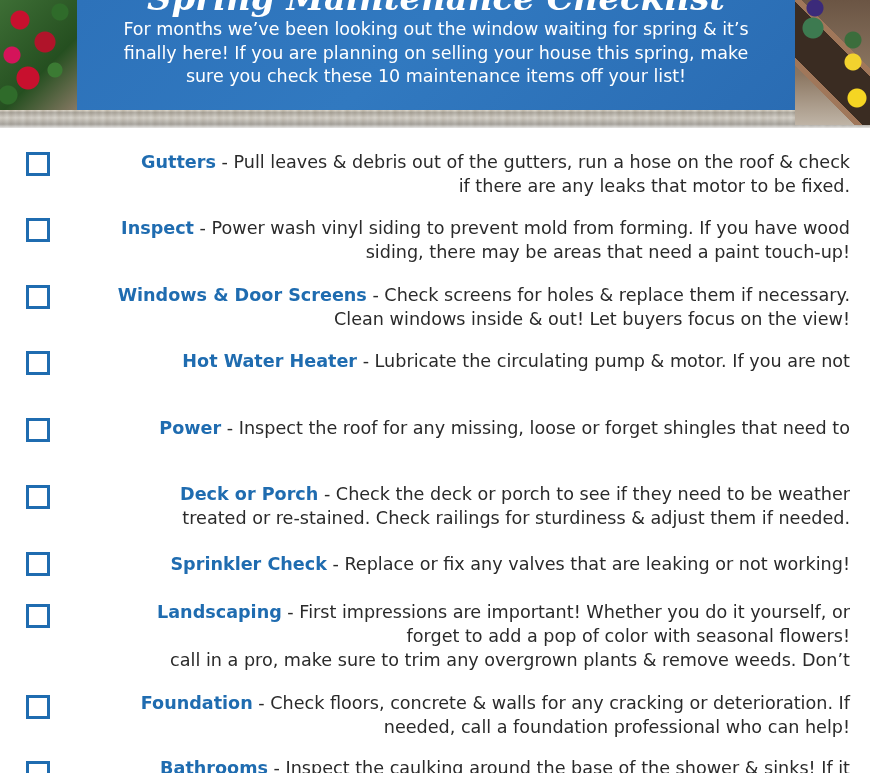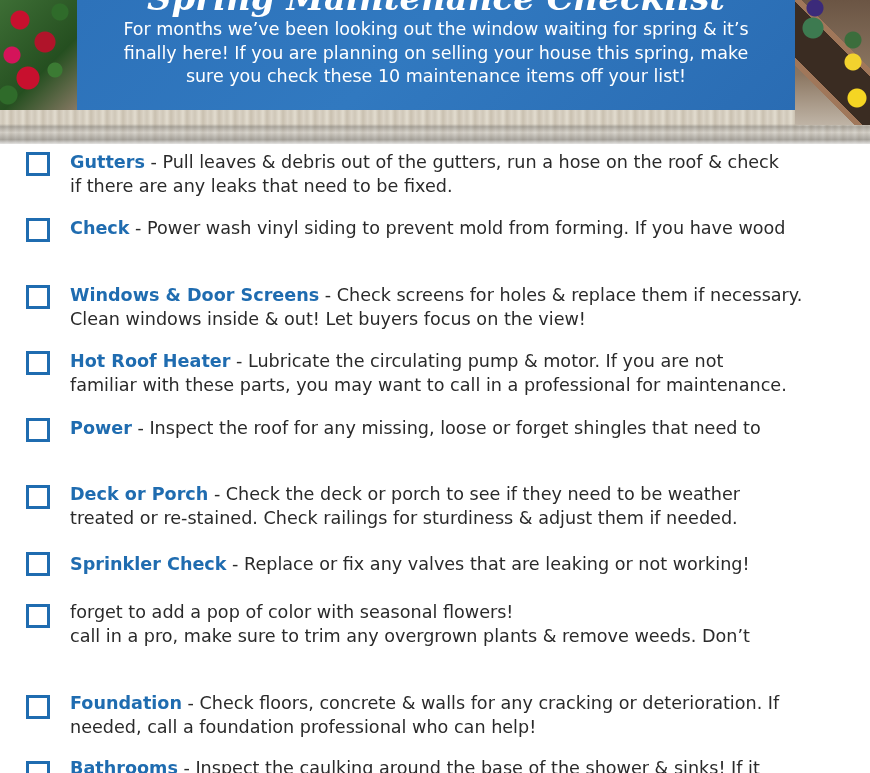--- a/index.html
+++ b/index.html
@@ -1,20 +1,20 @@
 <!DOCTYPE html>
 <html><head>
   <meta charset="utf-8">
   <style>
     * { box-sizing: border-box; margin: 0; padding: 0; }
     html, body { width: 870px; height: 773px; overflow: hidden; background: #ffffff; }
     body { font-family: "DejaVu Sans", sans-serif; position: relative; }
 
     .header {
-      position: absolute; left: 0; top: 0; width: 870px; height: 144px;
+      position: absolute; left: 0; top: 0; width: 870px; height: 128px;
       background:
         linear-gradient(180deg, rgba(0,0,0,0) 0%, rgba(0,0,0,0) 86%, rgba(90,90,90,0.35) 88%, rgba(200,200,200,0.4) 92%, rgba(120,120,120,0.5) 97%, rgba(230,230,230,0.9) 100%),
         repeating-linear-gradient(90deg, #d9d2c5 0px, #cfc7b8 3px, #e2dccf 7px, #c9c0b0 11px, #ddd6c9 16px);
       overflow: hidden;
     }
     .flowers-left {
       position: absolute; left: 0; top: 0; width: 80px; height: 110px;
       background:
         radial-gradient(circle at 20px 20px, #c8102e 0 9px, transparent 10px),
         radial-gradient(circle at 45px 42px, #b0142a 0 10px, transparent 11px),
@@ -58,21 +58,21 @@
     .item { position: absolute; left: 0; width: 870px; }
     .checkbox {
       position: absolute; left: 26px; width: 24px; height: 24px;
       border: 3px solid #1f6cb0; background: #fff;
     }
     .item-text {
       position: absolute; left: 70px; width: 780px;
       font-family: "DejaVu Sans", sans-serif; font-size: 17.6px; line-height: 24px;
       color: #2a2a2a;
     }
-    .item-text .line { display: block; white-space: nowrap; }
+    .item-text .line { display: block; white-space: nowrap; text-align: right; }
     .item-title { color: #1f6cb0; font-weight: bold; }
   </style>
 </head>
 <body>
 
 <div class="header">
   <div class="flowers-left"></div>
   <div class="flowers-right"></div>
   <div class="banner">
     <div class="banner-title">Spring Maintenance Checklist</div>
@@ -83,44 +83,44 @@
     </div>
   </div>
 </div>
 
 <div class="list">
 
   <div class="item" style="top:0px;">
     <div class="checkbox" style="top:6px;"></div>
     <div class="item-text" style="top:4px;">
       <span class="line"><span class="item-title">Gutters</span><span> - Pull leaves &amp; debris out of the gutters, run a hose on the roof &amp; check</span></span>
-      <span class="line">if there are any leaks that need to be fixed.</span>
+      <span class="line">if there are any leaks that motor to be fixed.</span>
     </div>
   </div>
 
   <div class="item" style="top:66px;">
     <div class="checkbox" style="top:6px;"></div>
     <div class="item-text" style="top:4px;">
-      <span class="line"><span class="item-title">Check</span><span> - Power wash vinyl siding to prevent mold from forming. If you have wood</span></span>
+      <span class="line"><span class="item-title">Inspect</span><span> - Power wash vinyl siding to prevent mold from forming. If you have wood</span></span>
+      <span class="line">siding, there may be areas that need a paint touch-up!</span>
     </div>
   </div>
 
   <div class="item" style="top:133px;">
     <div class="checkbox" style="top:6px;"></div>
     <div class="item-text" style="top:4px;">
       <span class="line"><span class="item-title">Windows &amp; Door Screens</span><span> - Check screens for holes &amp; replace them if necessary.</span></span>
       <span class="line">Clean windows inside &amp; out! Let buyers focus on the view!</span>
     </div>
   </div>
 
   <div class="item" style="top:199px;">
     <div class="checkbox" style="top:6px;"></div>
     <div class="item-text" style="top:4px;">
-      <span class="line"><span class="item-title">Hot Roof Heater</span><span> - Lubricate the circulating pump &amp; motor. If you are not</span></span>
-      <span class="line">familiar with these parts, you may want to call in a professional for maintenance.</span>
+      <span class="line"><span class="item-title">Hot Water Heater</span><span> - Lubricate the circulating pump &amp; motor. If you are not</span></span>
     </div>
   </div>
 
   <div class="item" style="top:266px;">
     <div class="checkbox" style="top:6px;"></div>
     <div class="item-text" style="top:4px;">
       <span class="line"><span class="item-title">Power</span><span> - Inspect the roof for any missing, loose or forget shingles that need to</span></span>
     </div>
   </div>
 
@@ -135,20 +135,21 @@
   <div class="item" style="top:404px;">
     <div class="checkbox" style="top:2px;"></div>
     <div class="item-text" style="top:2px;">
       <span class="line"><span class="item-title">Sprinkler Check</span><span> - Replace or fix any valves that are leaking or not working!</span></span>
     </div>
   </div>
 
   <div class="item" style="top:452px;">
     <div class="checkbox" style="top:6px;"></div>
     <div class="item-text" style="top:2px;">
+      <span class="line"><span class="item-title">Landscaping</span><span> - First impressions are important! Whether you do it yourself, or</span></span>
       <span class="line">forget to add a pop of color with seasonal flowers!</span>
       <span class="line">call in a pro, make sure to trim any overgrown plants &amp; remove weeds. Don’t</span>
     </div>
   </div>
 
   <div class="item" style="top:543px;">
     <div class="checkbox" style="top:6px;"></div>
     <div class="item-text" style="top:2px;">
       <span class="line"><span class="item-title">Foundation</span><span> - Check floors, concrete &amp; walls for any cracking or deterioration. If</span></span>
       <span class="line">needed, call a foundation professional who can help!</span>

